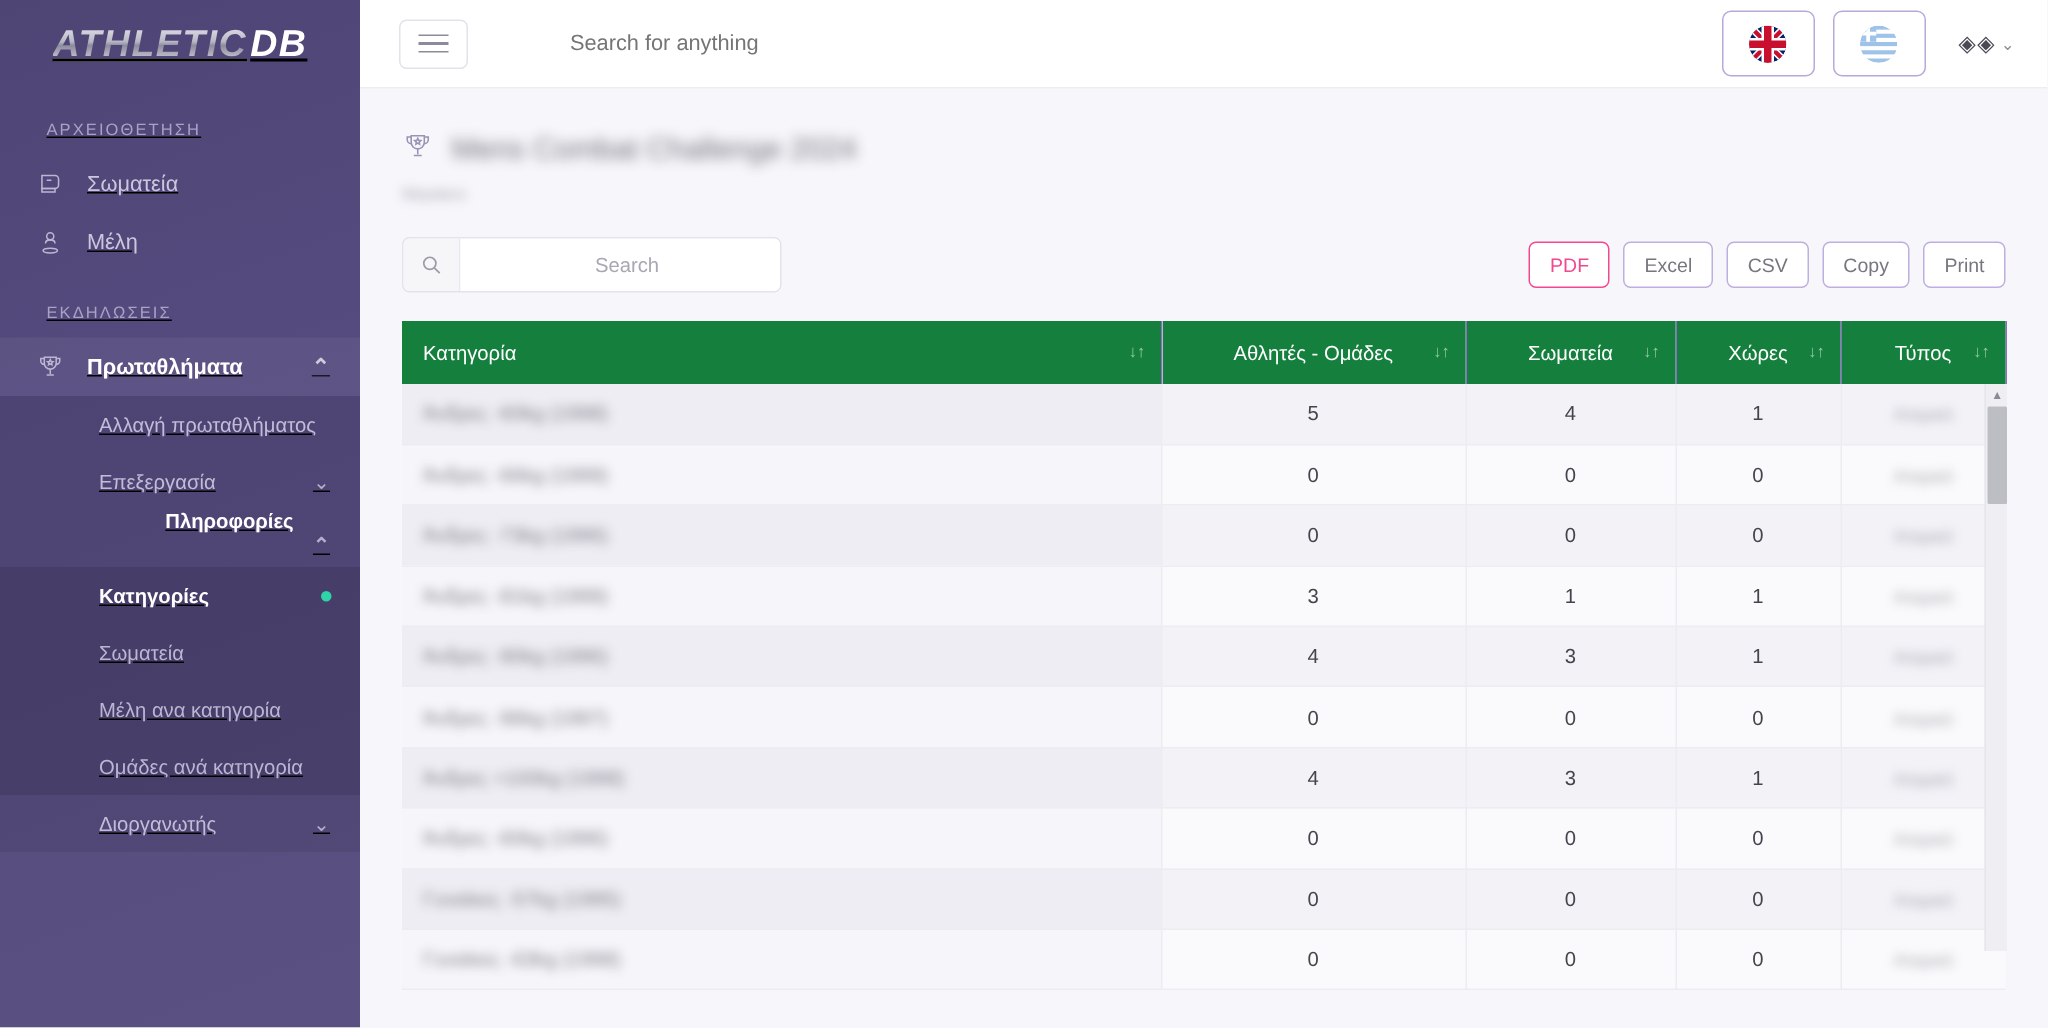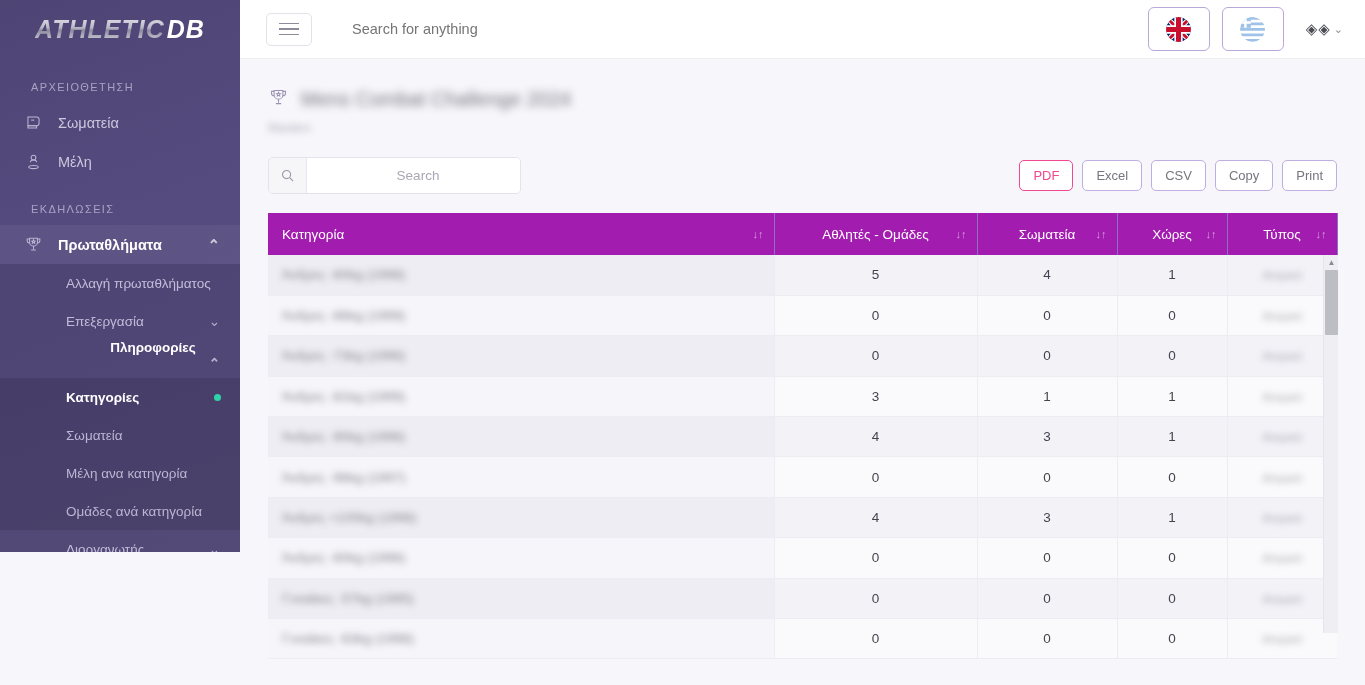--- a/index.html
+++ b/index.html
@@ -7,24 +7,25 @@
     margin: 0; padding: 0;
     width: 1365px; height: 685px;
     overflow: hidden;
     font-family: "Liberation Sans", sans-serif;
     background: #f7f6fa;
   }
   #app { position: relative; width: 1365px; height: 685px; display: flex; }
 
   
   .sidebar {
-    width: 240px; height: 552px;
+    width: 240px; height: 685px;
     background: linear-gradient(160deg, #4e4575 0%, #544a7d 35%, #564c7e 60%, #5a5081 100%);
     position: relative; flex: 0 0 240px;
     overflow: hidden;
+    text-decoration: underline;
   }
   .brand {
     height: 59px; display: flex; align-items: center; justify-content: center;
     letter-spacing: .5px;
   }
   .brand-wrap { font-size: 25px; font-weight: bold; letter-spacing: 1px; }
   .brand-a {
     background: linear-gradient(180deg,#e9e9ef 0%, #b9b8c6 45%, #8d8c9e 55%, #dcdce4 100%);
     -webkit-background-clip: text; background-clip: text; color: transparent;
     font-style: italic; padding-right: 2px;
@@ -63,21 +64,21 @@
     height: 59px; background: #ffffff; display: flex; align-items: center;
     border-bottom: 1px solid #ececf1; padding: 0 22px 0 26px;
   }
   .burger {
     width: 46px; height: 33px; border: 1px solid #e3e1ea; border-radius: 5px;
     background: #fff; display: flex; flex-direction: column; justify-content: center;
     align-items: center; gap: 4px; cursor: pointer;
   }
   .burger span { display: block; width: 20px; height: 1.6px; background: #8b8b99; }
   .search-any {
-    margin-left: 38px; color: #9b9ba8; font-size: 14.5px; background: transparent;
+    margin-left: 66px; color: #9b9ba8; font-size: 14.5px; background: transparent;
     border: none; outline: none; width: 420px;
   }
   .topright { margin-left: auto; display: flex; align-items: center; gap: 12px; }
   .flagbtn {
     width: 62px; height: 44px; border: 1px solid #b9a8d8; border-radius: 6px;
     background: #fff; display: flex; align-items: center; justify-content: center; cursor: pointer;
   }
   .flag { width: 25px; height: 25px; border-radius: 50%; overflow: hidden; position: relative; display: block; }
   .usermenu { display: flex; align-items: center; gap: 3px; margin-left: 10px; cursor: pointer; }
   .glyphbox { font-size: 15px; color: #4a4a55; letter-spacing: 1px; }
@@ -109,21 +110,21 @@
     height: 31px; padding: 0 13px; border-radius: 5px; background: #fff;
     border: 1px solid #bfaee0; color: #76767f; font-size: 13px; cursor: pointer;
     display: flex; align-items: center; font-family: "Liberation Sans", sans-serif;
   }
   .exp-btn.accent { border-color: #f2488f; color: #f2488f; }
 
   
   .tablewrap { margin: 19px 28px 0 28px; position: relative; }
   table { border-collapse: collapse; width: 1069px; table-layout: fixed; }
   thead th {
-    background: #a21caf; color: #ffffff; font-size: 13.5px; font-weight: normal;
+    background: #15803d; color: #ffffff; font-size: 13.5px; font-weight: normal;
     height: 42px; padding: 0 14px; text-align: center; position: relative;
     border-right: 1px solid #8e6dc4;
   }
   thead th.first { text-align: left; }
   thead th .sortic { position: absolute; right: 10px; top: 50%; transform: translateY(-50%); opacity: .55; font-size: 11px; }
   tbody td {
     height: 40.4px; font-size: 13.5px; color: #44444f; text-align: center;
     border-bottom: 1px solid #eeecf2; border-right: 1px solid #eeecf2; padding: 0 14px;
   }
   tbody td.first { text-align: left; border-right: 1px solid #eeecf2; }

